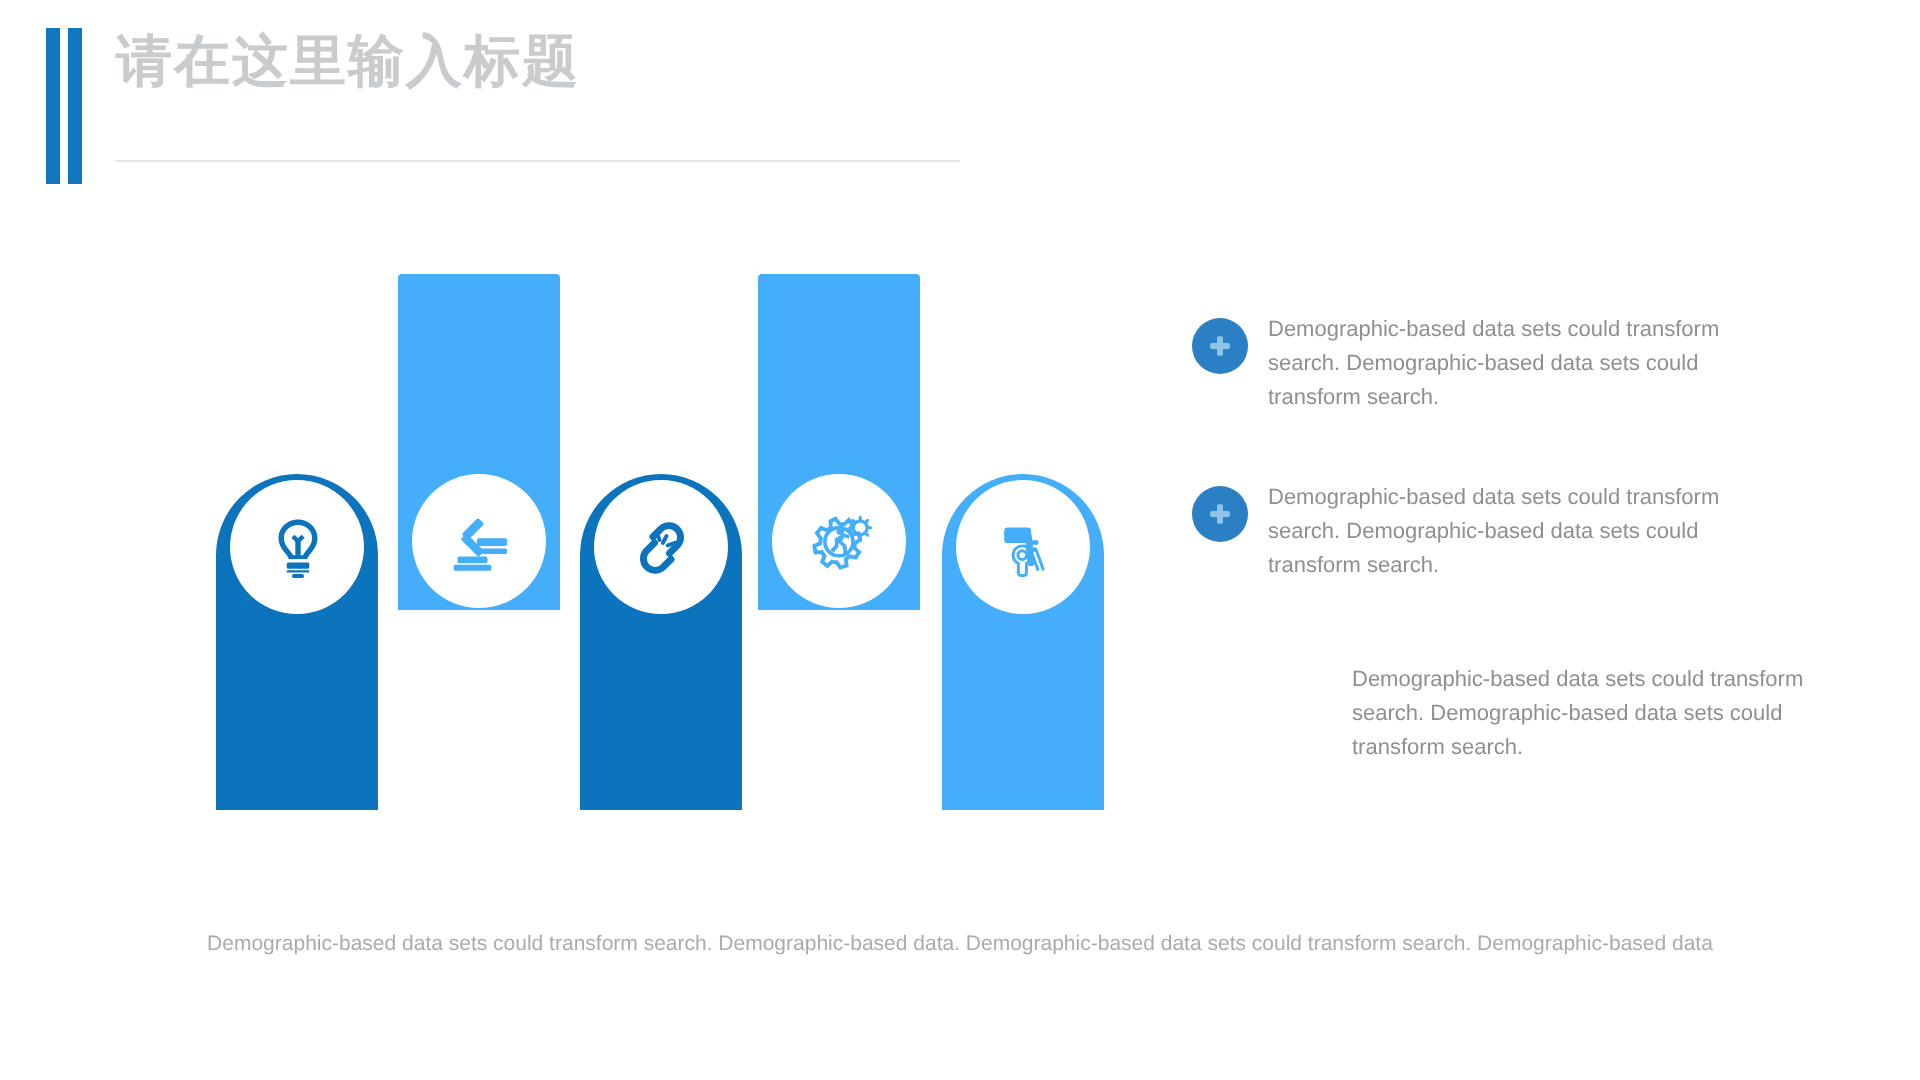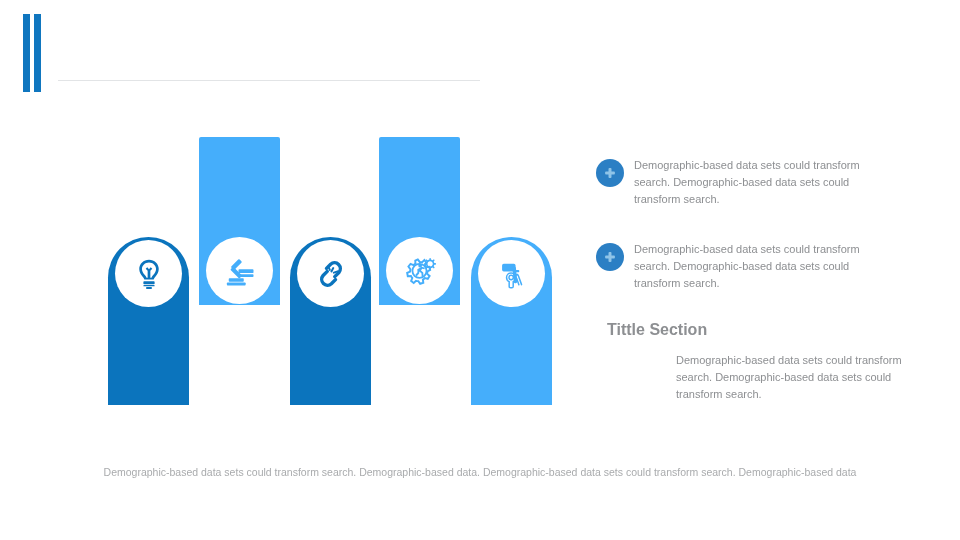--- a/index.html
+++ b/index.html
@@ -177,20 +177,21 @@
   }
 </style>
 </head>
 <body>
 
 <div id="header">
   <div class="accent-bar bar-a"></div>
   <div class="accent-bar bar-b"></div>
 
   <div id="title-block">
+    <div id="page-title">请在这里输入标题</div>
   </div>
   <div id="header-rule"></div>
 </div>
 
 <div id="pillars">
 
   <div class="pillar short" style="left:108px; top:237px;">
     <div class="bar" style="background:#0b74bd;"></div>
     <div class="circle-outer" style="top:3px;">
       <span>
@@ -290,19 +291,18 @@
   <span class="bullet-icon">
     <svg width="14" height="14" viewBox="0 0 16 16" fill="#8fc4e8">
       <rect x="6.3" y="2.4" width="3.4" height="11.2" rx="1"></rect>
       <rect x="2.4" y="6.3" width="11.2" height="3.4" rx="1"></rect>
     </svg>
   </span>
   <span class="bullet-text">Demographic-based data sets could transform search. Demographic-based data sets could transform search.</span>
 </div>
 
 <div id="stat-block">
-  <div id="stat-title">Tittle Section</div>
   <div id="stat-body">
     <div id="stat-desc">Demographic-based data sets could transform search. Demographic-based data sets could transform search.</div>
   </div>
 </div>
 
 <div id="footer-caption">Demographic-based data sets could transform search. Demographic-based data. Demographic-based data sets could transform search. Demographic-based data</div>
 
 </body></html>

